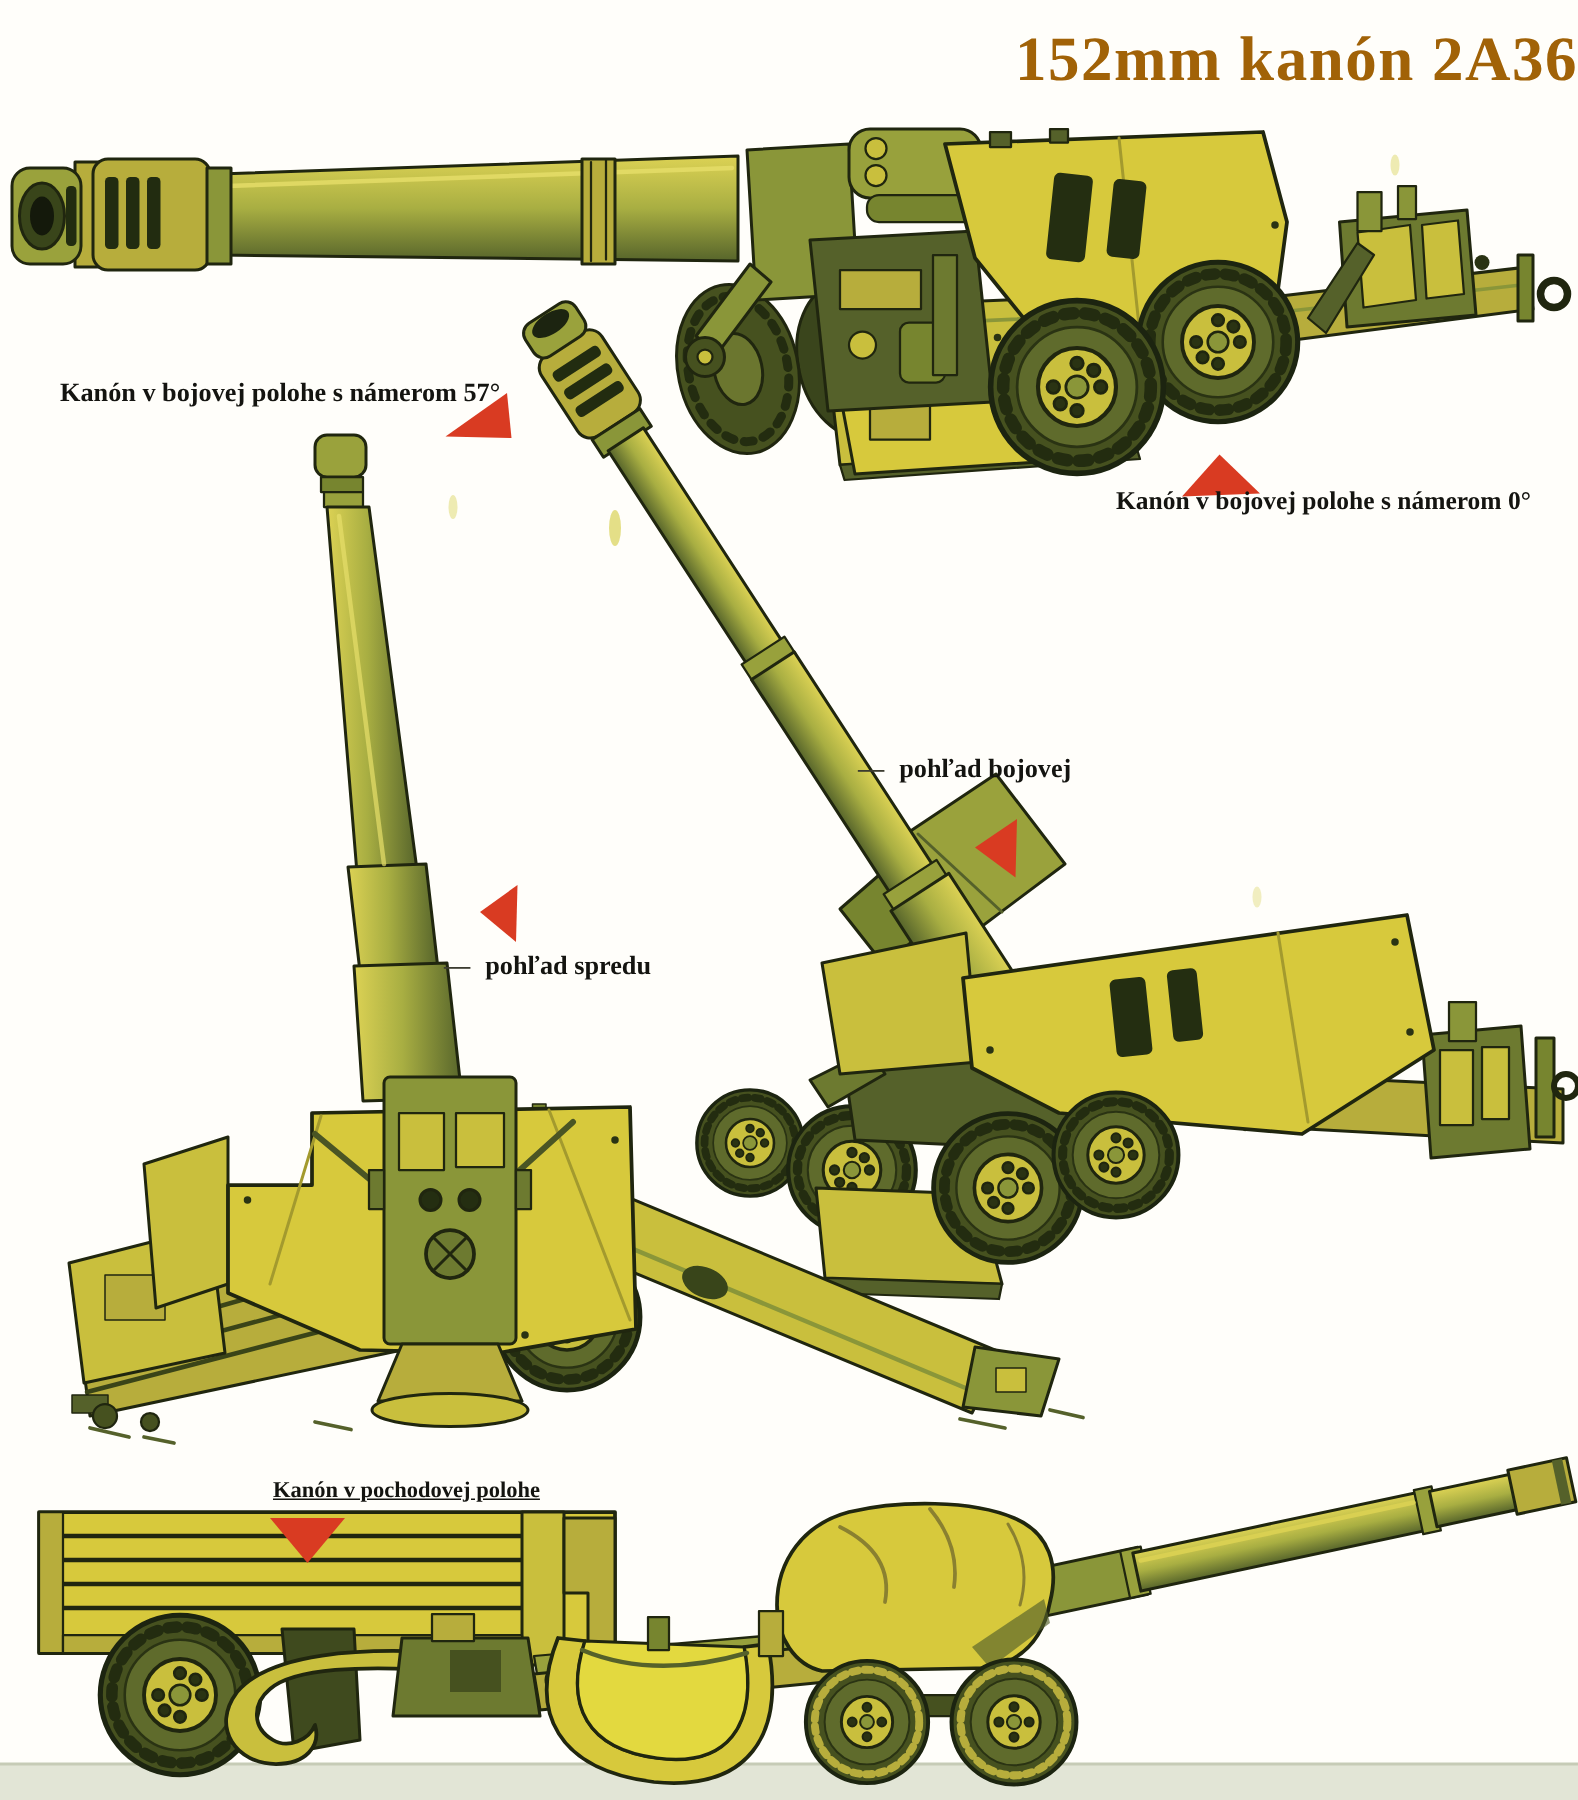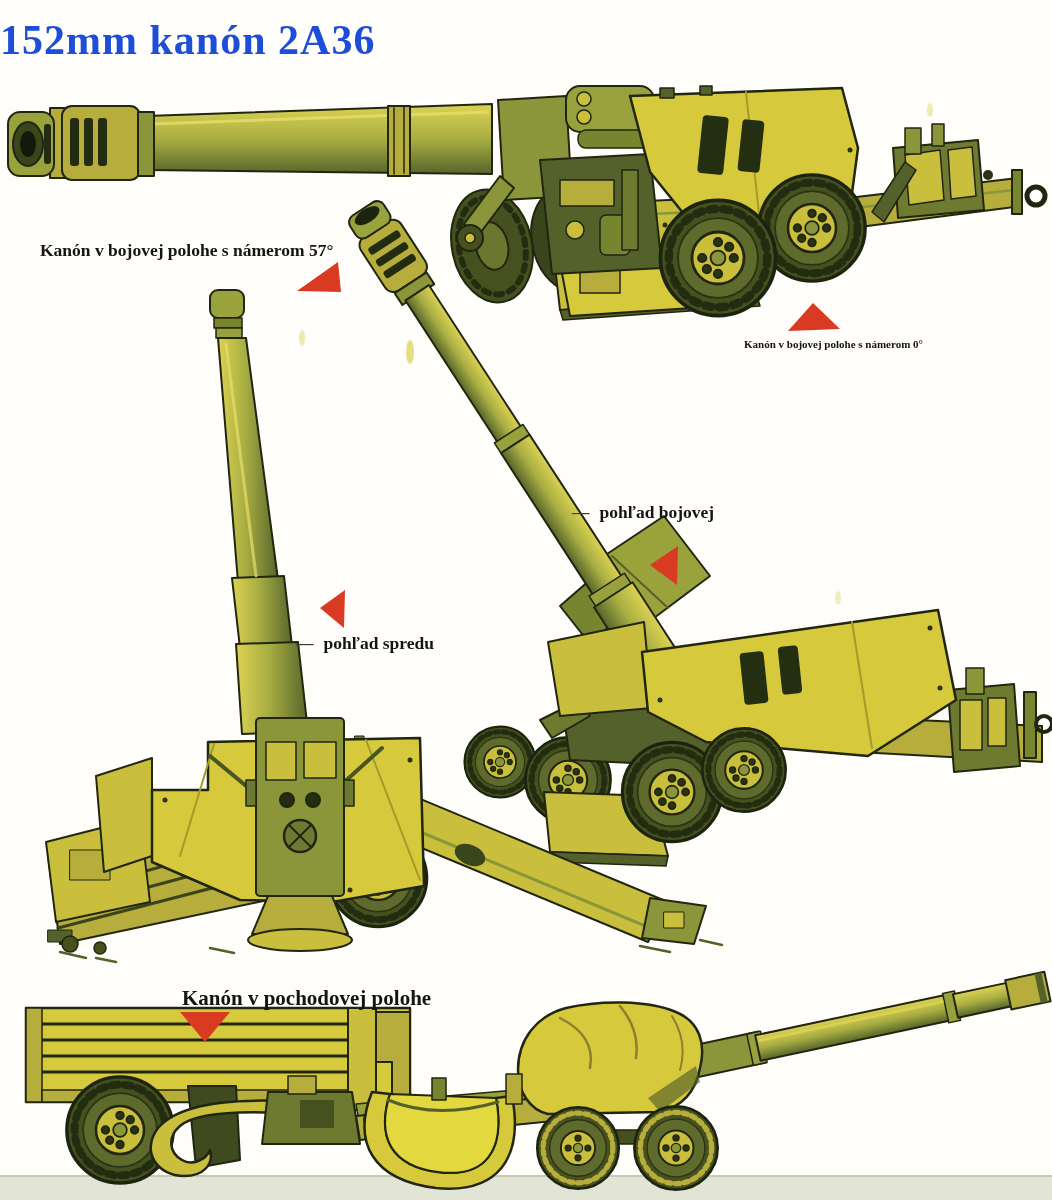--- a/index.html
+++ b/index.html
@@ -3,34 +3,34 @@
 <meta charset="utf-8">
 <style>
   html,body{margin:0;padding:0;background:#ffffff;}
   .page{
     position:relative;width:1052px;height:1200px;overflow:hidden;
     background:#fffefa;
     font-family:"Liberation Serif","DejaVu Serif",serif;
   }
   .title{
     position:absolute;top:16px;left:0;width:100%;margin:0;
-    text-align:left;font-size:42px;font-weight:bold;color:#1d4ed8;
+    text-align:right;font-size:42px;font-weight:bold;color:#a16207;
     letter-spacing:1px;
   }
   .art{position:absolute;left:0;top:0;}
   .callout{
     position:absolute;font-weight:bold;color:#141410;white-space:nowrap;
     display:flex;align-items:baseline;
   }
   .callout .leader{color:#3c3c30;margin-right:10px;font-weight:bold;}
-  .c57{left:40px;top:240px;font-size:17.5px;text-align:right;}
-  .c0{left:744px;top:338px;font-size:11px;}
+  .c57{left:40px;top:251px;font-size:17.5px;text-align:right;}
+  .c0{left:744px;top:324px;font-size:17px;}
   .cfront{left:572px;top:502px;font-size:17.5px;}
   .crear{left:296px;top:633px;font-size:17.5px;}
-  .ctravel{left:182px;top:986px;font-size:21px;}
+  .ctravel{left:182px;top:986px;font-size:15px;text-decoration:underline;}
 </style>
 </head>
 <body>
 
 <div class="page">
 
   <h1 class="title">152mm kanón 2A36</h1>
 
   <svg class="art" width="1052" height="1200" viewBox="0 0 1052 1200" stroke-linejoin="round" stroke-linecap="round">
     <defs>

